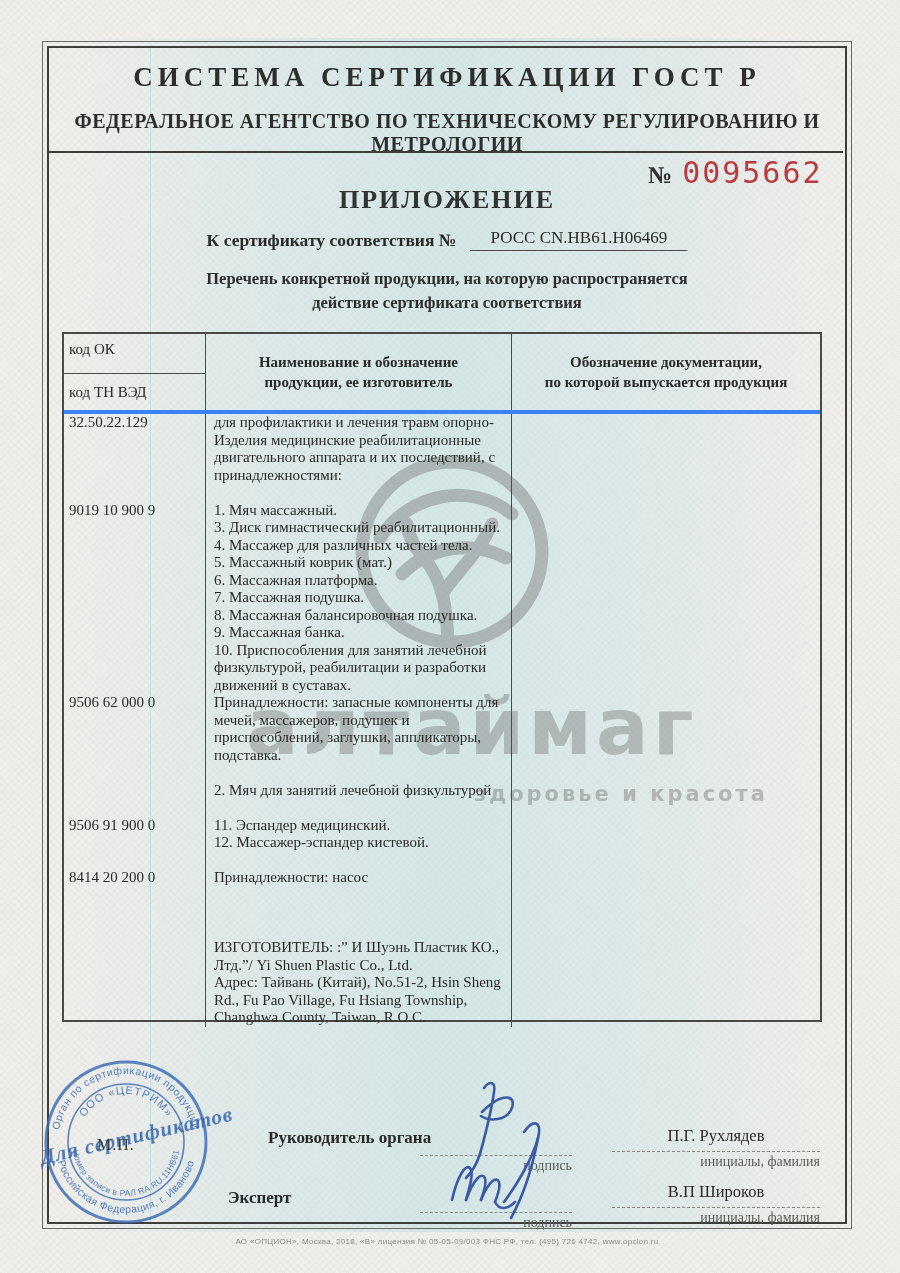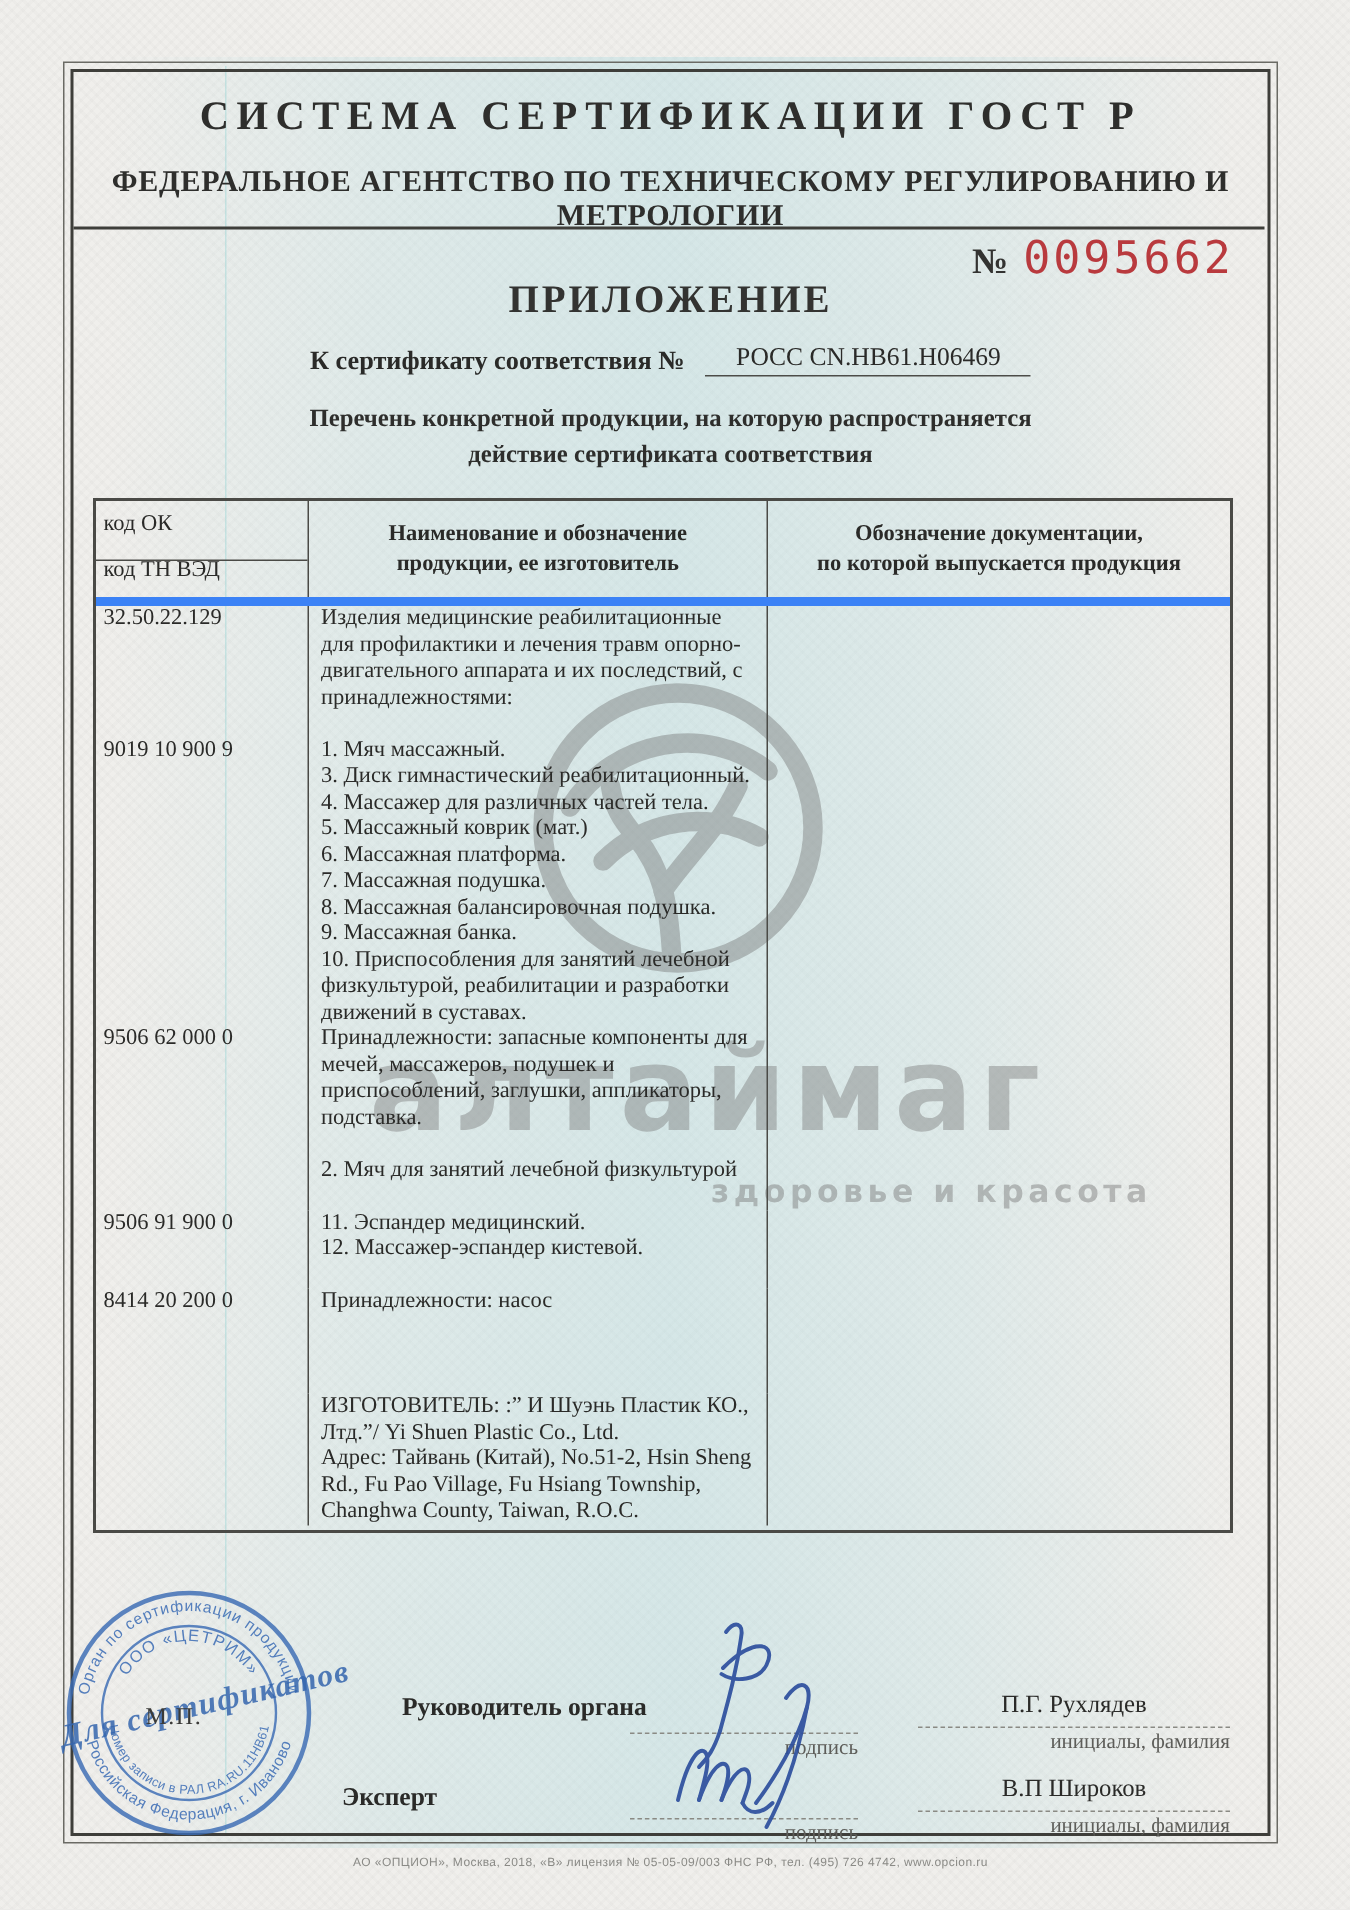--- a/index.html
+++ b/index.html
@@ -51,22 +51,22 @@
   .cert-value{font-size:17px;min-width:205px;text-align:center;
     border-bottom:1.5px solid #4c4c48;padding:0 6px 2px 6px;}
 
   .purpose{position:absolute;left:50px;width:794px;text-align:center;
     font-weight:bold;font-size:16.5px;color:#2e2e2c;}
   .purpose.l1{top:269px;} .purpose.l2{top:293px;}
 
   
   .ctable{position:absolute;left:62px;top:332px;width:760px;height:690px;
     border:2px solid #4a4a46;box-sizing:border-box;z-index:3;background:transparent;}
-  .thead{display:grid;grid-template-columns:142px 306px 1fr;height:70px;
-    border-bottom:6px solid #3b82f6;box-sizing:border-box;}
+  .thead{display:grid;grid-template-columns:142px 306px 1fr;height:80px;
+    border-bottom:4px solid #3b82f6;box-sizing:border-box;}
   .th{box-sizing:border-box;font-size:15px;}
   .th.c1{border-right:1.5px solid #4a4a46;position:relative;}
   .th.c1 .half{position:absolute;left:5px;font-size:15px;}
   .th.c1 .half.top{top:7px;}
   .th.c1 .half.bottom{bottom:9px;}
   .th.c1 .split{position:absolute;left:0;right:0;top:39px;border-top:1.5px solid #4a4a46;}
   .th.c2{border-right:1.5px solid #4a4a46;}
   .th.c2,.th.c3{display:flex;flex-direction:column;justify-content:center;
     text-align:center;font-weight:bold;line-height:20px;}
   .tbody{height:710px;overflow:hidden;}
@@ -157,22 +157,22 @@
         <div class="th c3">
           <span>Обозначение документации,</span>
           <span>по которой выпускается продукция</span>
         </div>
       </div>
       <div class="tbody">
 
           <div class="seg">
             <div class="sc1">32.50.22.129</div>
             <div class="sc2">
+              <div class="tline">для профилактики и лечения травм опорно-</div>
               <div class="tline">Изделия медицинские реабилитационные</div>
-              <div class="tline">для профилактики и лечения травм опорно-</div>
               <div class="tline">двигательного аппарата и их последствий, с</div>
               <div class="tline">принадлежностями:</div>
               <div class="tline">&nbsp;</div>
             </div>
             <div class="sc3"></div>
           </div>
 
           <div class="seg">
             <div class="sc1">9019 10 900 9</div>
             <div class="sc2">

